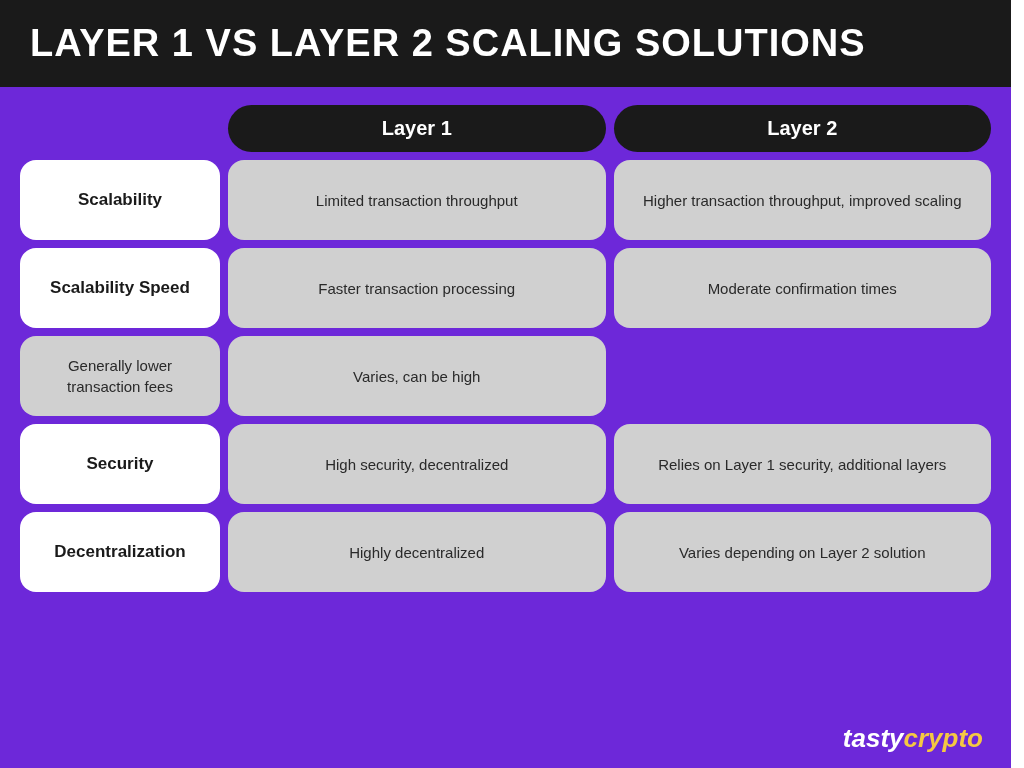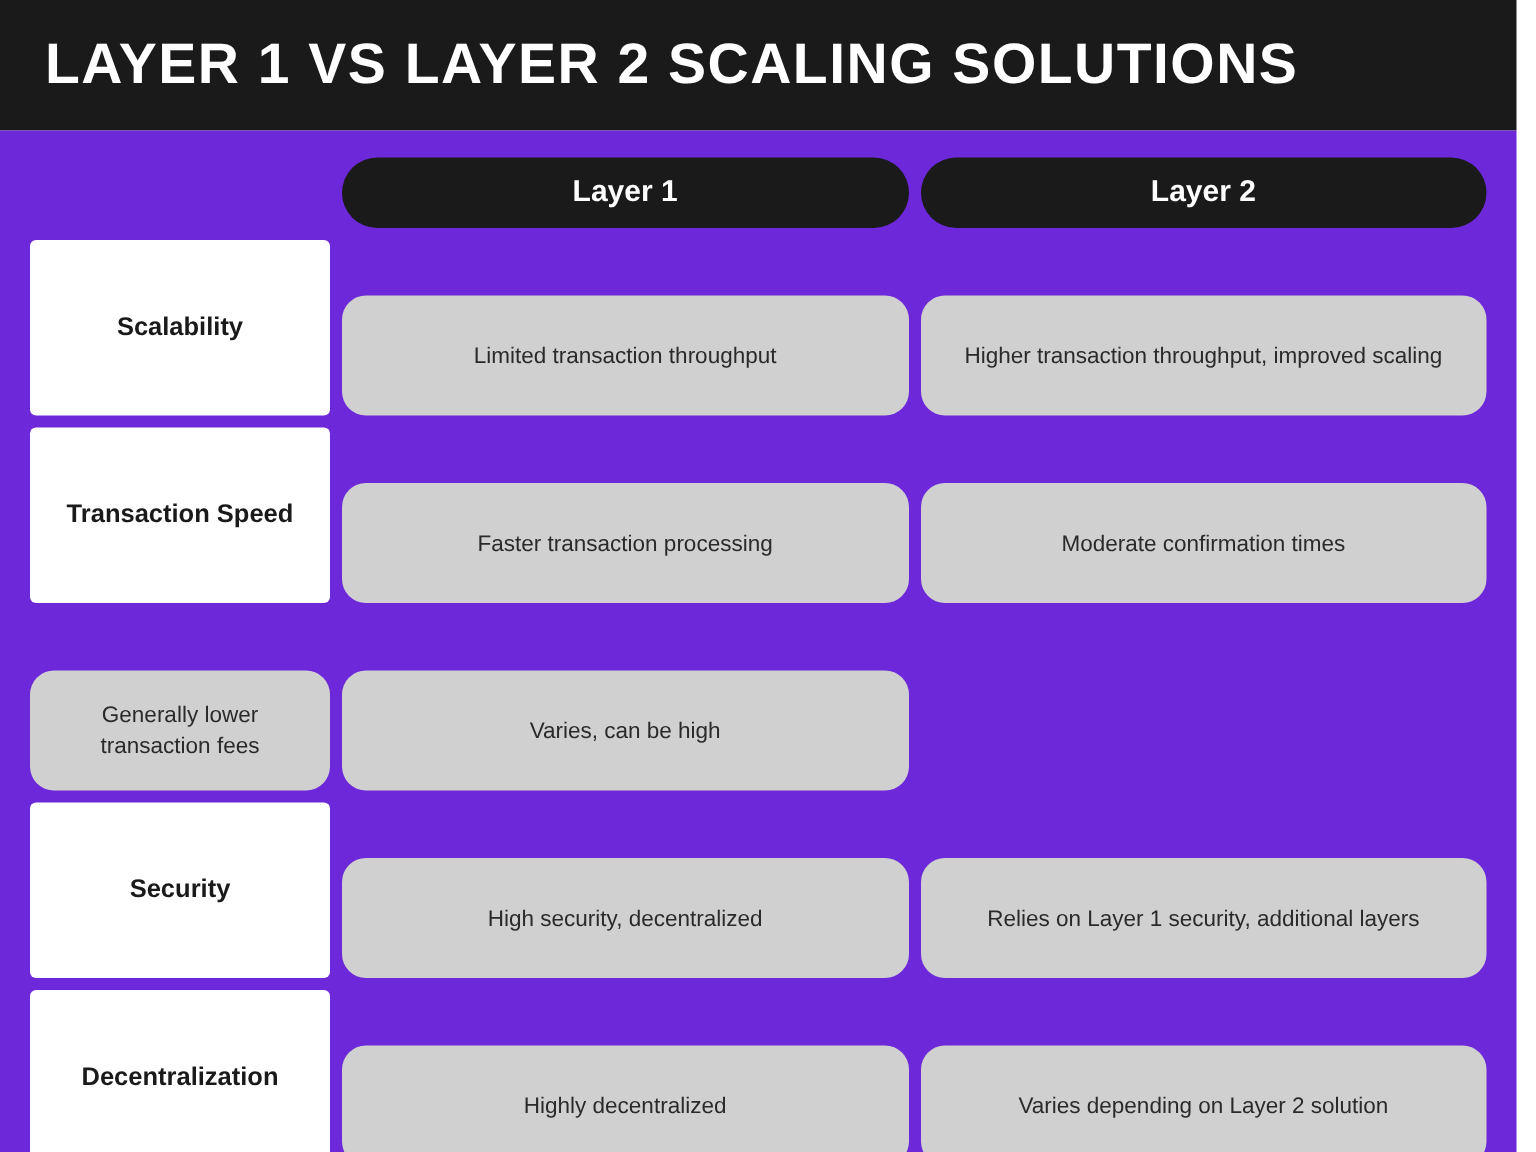--- a/index.html
+++ b/index.html
@@ -74,21 +74,21 @@
     }
 
     .table-row {
       display: grid;
       grid-template-columns: 200px 1fr 1fr;
       gap: 8px;
     }
 
     .row-label {
       background-color: #ffffff;
-      border-radius: 4px;
+      border-radius: 16px;
       display: flex;
       align-items: center;
       justify-content: center;
       padding: 10px 12px;
       min-height: 80px;
     }
 
     .row-label-text {
       color: #1a1a1a;
       font-size: 17px;
@@ -98,21 +98,20 @@
     }
 
     .row-cell {
       background-color: #d0d0d0;
       border-radius: 16px;
       display: flex;
       align-items: center;
       justify-content: center;
       padding: 10px 18px;
       min-height: 80px;
-      margin-top: 37px;
     }
 
     .row-cell-text {
       color: #2a2a2a;
       font-size: 15px;
       text-align: center;
       line-height: 1.4;
     }
 
     .footer {
@@ -165,21 +164,21 @@
         <div class="row-cell">
           <span class="row-cell-text">Limited transaction throughput</span>
         </div>
         <div class="row-cell">
           <span class="row-cell-text">Higher transaction throughput, improved scaling</span>
         </div>
       </div>
 
       <div class="table-row">
         <div class="row-label">
-          <span class="row-label-text">Transaction Speed</span>
+          <span class="row-label-text">Scalability Speed</span>
         </div>
         <div class="row-cell">
           <span class="row-cell-text">Faster transaction processing</span>
         </div>
         <div class="row-cell">
           <span class="row-cell-text">Moderate confirmation times</span>
         </div>
       </div>
 
       <div class="table-row">

